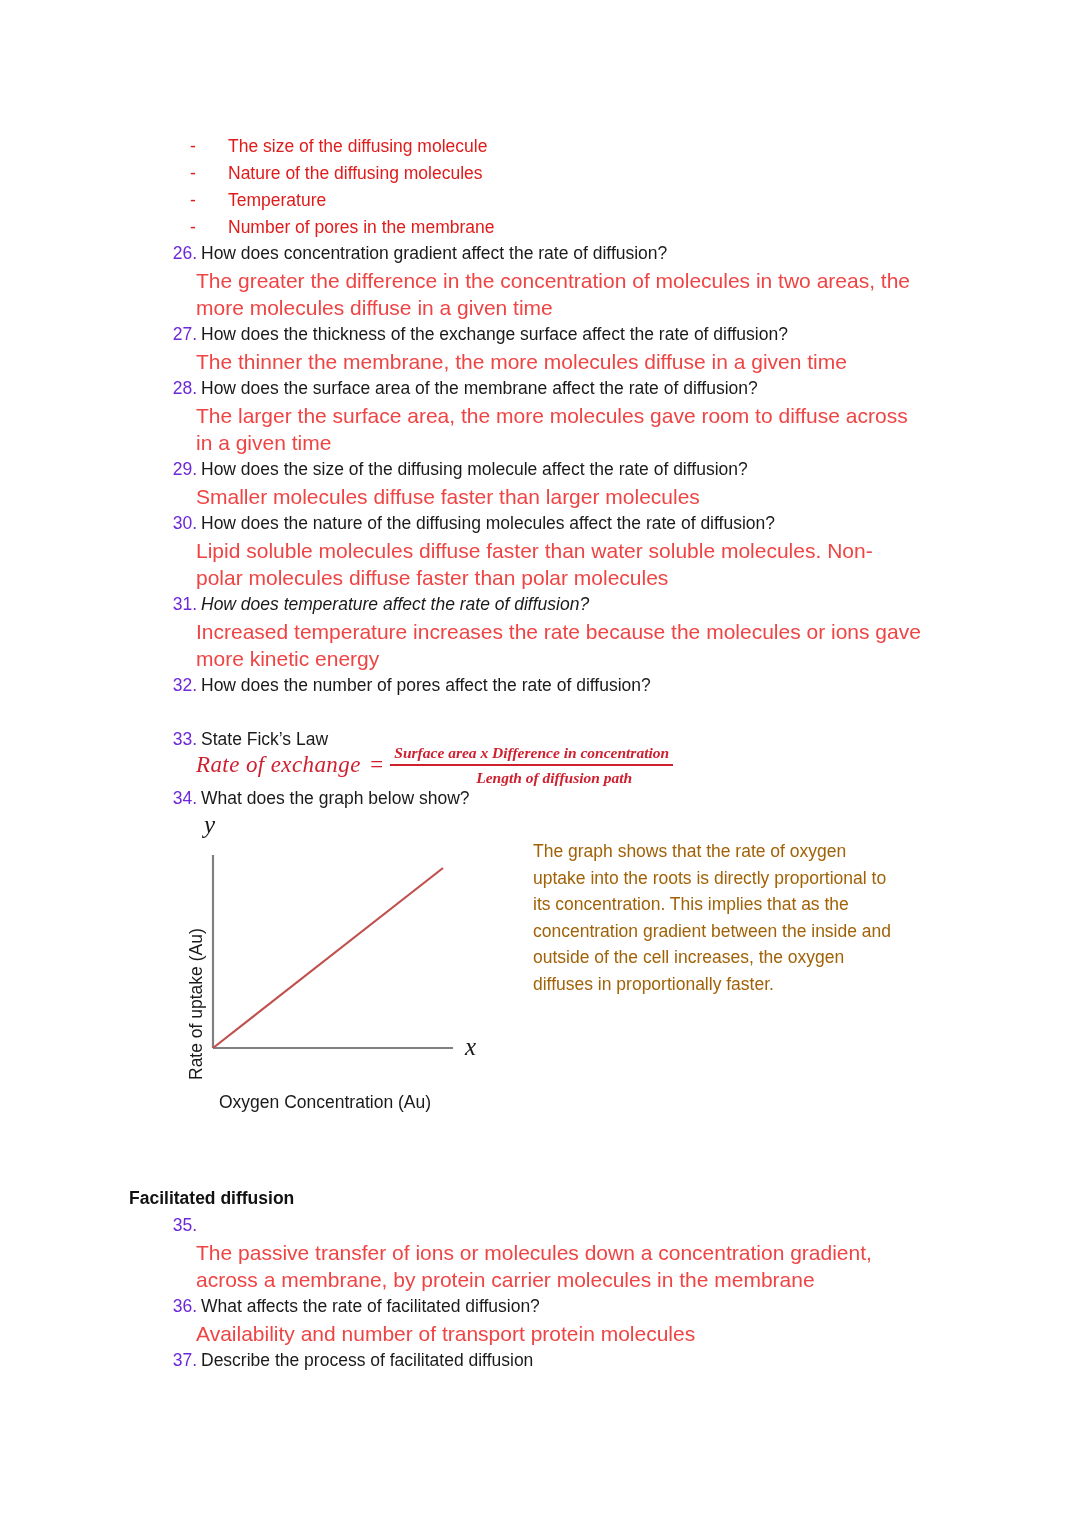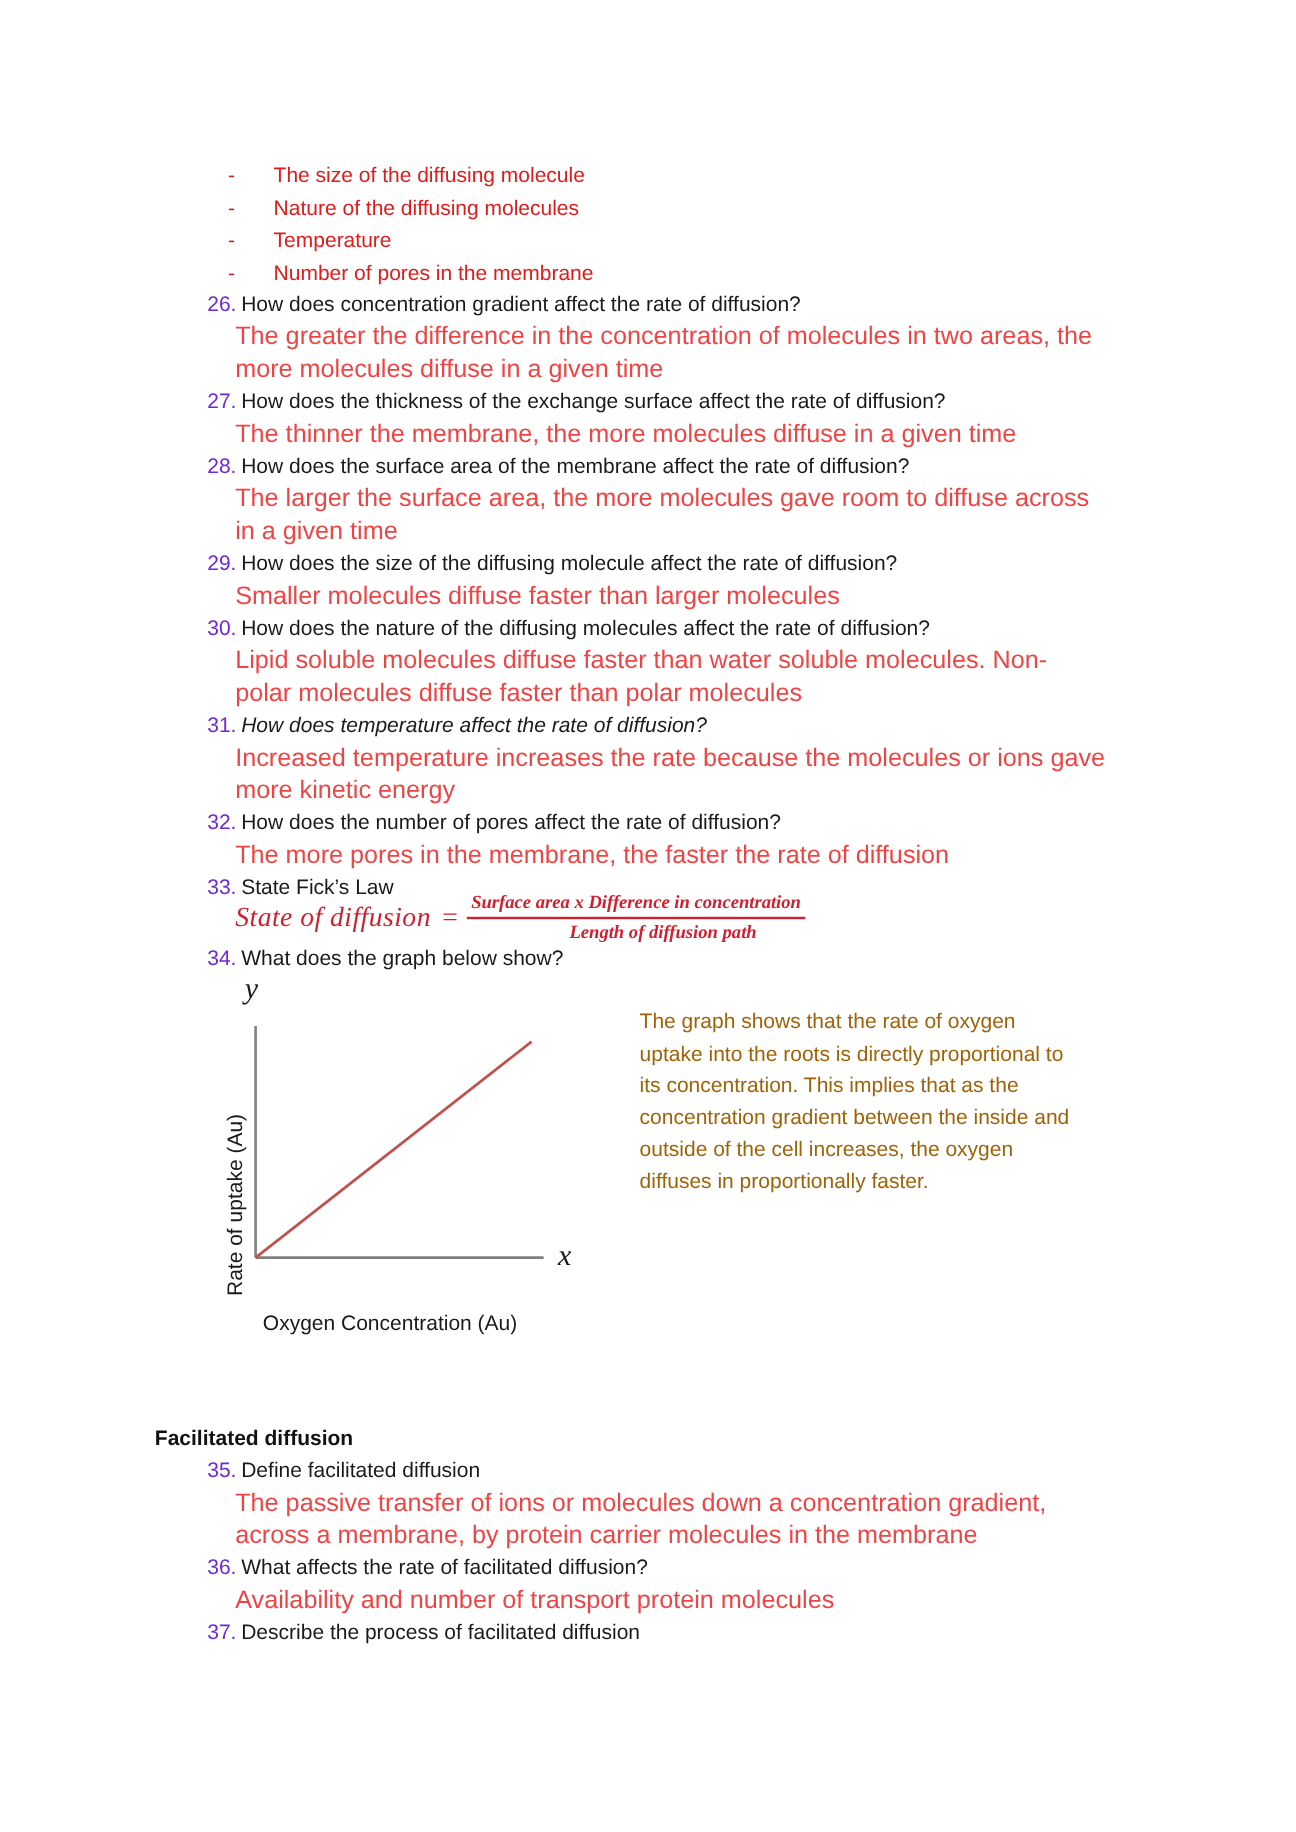--- a/index.html
+++ b/index.html
@@ -187,27 +187,26 @@
   <div class="num" style="left:163px; top:510px;">30.</div>
   <div class="q" style="left:201px; top:510px; width:740px;">How does the nature of the diffusing molecules affect the rate of diffusion?</div>
   <div class="ans" style="left:196px; top:537px; width:706px;">Lipid soluble molecules diffuse faster than water soluble molecules. Non-polar molecules diffuse faster than polar molecules</div>
 
   <div class="num" style="left:163px; top:591px;">31.</div>
   <div class="q" style="left:201px; top:591px; width:740px;font-style:italic;">How does temperature affect the rate of diffusion?</div>
   <div class="ans" style="left:196px; top:618px; width:748px;">Increased temperature increases the rate because the molecules or ions gave more kinetic energy</div>
 
   <div class="num" style="left:163px; top:672px;">32.</div>
   <div class="q" style="left:201px; top:672px; width:740px;">How does the number of pores affect the rate of diffusion?</div>
-  <div class="ans" style="left:196px; top:699px; width:745px;">The more pores in the membrane, the faster the rate of diffusion</div>
 
   <div class="num" style="left:163px; top:726px;">33.</div>
   <div class="q" style="left:201px; top:726px; width:740px;">State Fick’s Law</div>
 
   <div class="formula" style="left:196px; top:744px;">
-    <span class="lhs">State of diffusion</span>
+    <span class="lhs">Rate of exchange</span>
     <span class="eq">=</span>
     <span class="frac">
       <span class="numer">Surface area x Difference in concentration</span>
       <span class="bar"></span>
       <span class="denom">Length of diffusion path</span>
     </span>
   </div>
 
   <div class="num" style="left:163px; top:785px;">34.</div>
   <div class="q" style="left:201px; top:785px; width:740px;">What does the graph below show?</div>
@@ -227,21 +226,20 @@
   </div>
 
   <div class="ylabel" style="left:186px; top:1080px;">Rate of uptake (Au)</div>
   <div class="xlabel" style="left:219px; top:1092px;">Oxygen Concentration (Au)</div>
 
   <div class="sidenote">The graph shows that the rate of oxygen uptake into the roots is directly proportional to its concentration. This implies that as the concentration gradient between the inside and outside of the cell increases, the oxygen diffuses in proportionally faster.</div>
 
   <div class="heading" style="left:129px; top:1185px;">Facilitated diffusion</div>
 
   <div class="num" style="left:163px; top:1212px;">35.</div>
-  <div class="q" style="left:201px; top:1212px; width:740px;">Define facilitated diffusion</div>
   <div class="ans" style="left:196px; top:1239px; width:730px;">The passive transfer of ions or molecules down a concentration gradient, across a membrane, by protein carrier molecules in the membrane</div>
 
   <div class="num" style="left:163px; top:1293px;">36.</div>
   <div class="q" style="left:201px; top:1293px; width:740px;">What affects the rate of facilitated diffusion?</div>
   <div class="ans" style="left:196px; top:1320px; width:745px;">Availability and number of transport protein molecules</div>
 
   <div class="num" style="left:163px; top:1347px;">37.</div>
   <div class="q" style="left:201px; top:1347px; width:740px;">Describe the process of facilitated diffusion</div>
 
 </div>

